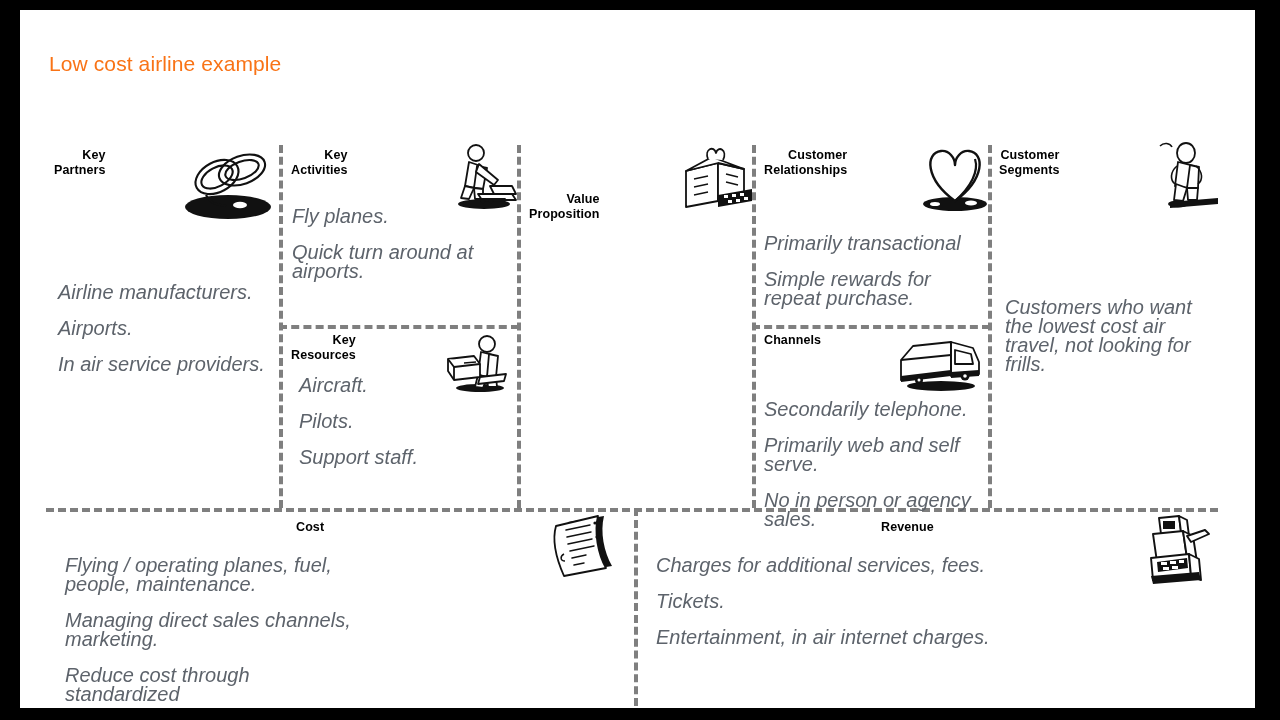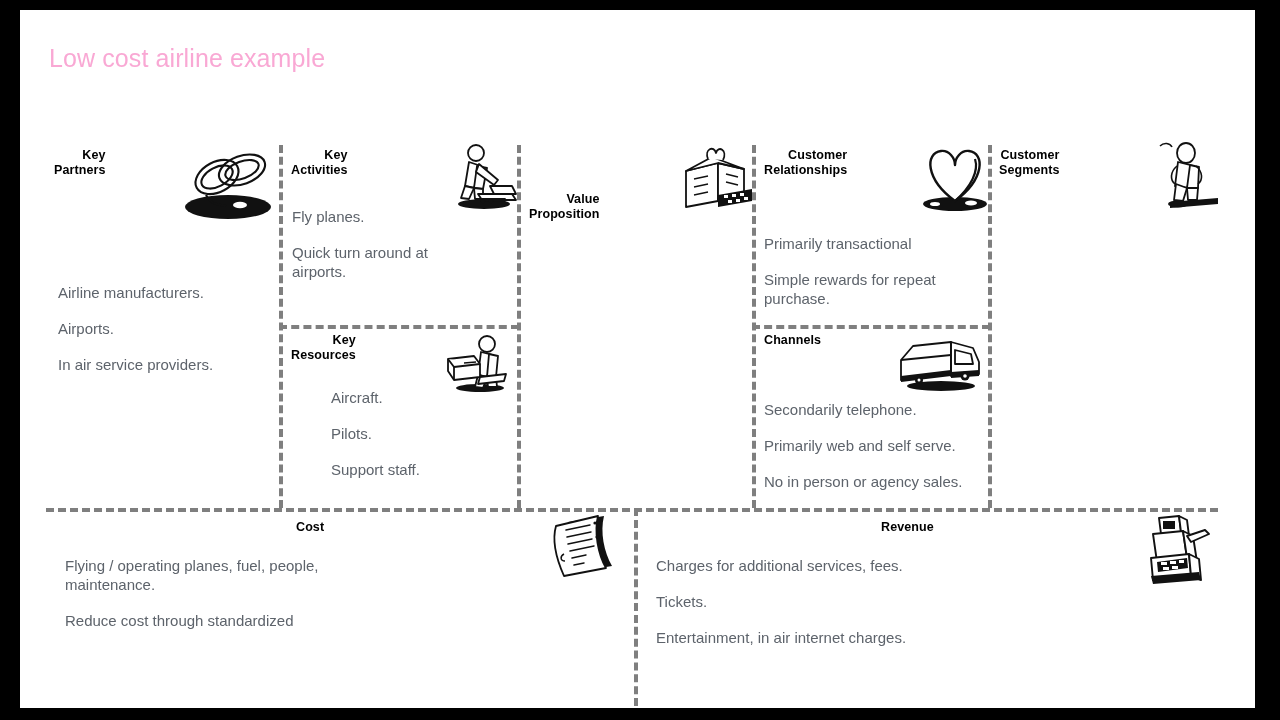--- a/index.html
+++ b/index.html
@@ -26,23 +26,23 @@
     left: 0;
     top: 0;
     width: 1280px;
     height: 720px;
   }
 
   
   #slide-title {
     position: absolute;
     left: 49px;
-    top: 44px;
-    font-size: 25px;
-    color: #f9a8d4;
+    top: 52px;
+    font-size: 21px;
+    color: #f97316;
     letter-spacing: 0.1px;
     white-space: nowrap;
   }
 
   
   .rule-h {
     position: absolute;
     height: 0;
     border-top: 4px dashed #7f7f7f;
   }
@@ -60,23 +60,24 @@
     color: #000000;
     line-height: 14.6px;
     letter-spacing: 0.1px;
     white-space: pre-line;
     text-align: right;
   }
 
   
   .body-text {
     position: absolute;
-    font-size: 15px;
+    font-size: 20px;
     color: #5d636b;
     line-height: 19px;
+    font-style: italic;
   }
   .body-text p {
     margin: 0 0 17px 0;
   }
   .body-text p:last-child {
     margin-bottom: 0;
   }
   .body-text.vp {
     color: #3f4b5e;
   }
@@ -170,21 +171,21 @@
         <path d="M38 42 L35 54 L43 55 L47 44 Z"></path>
         <path d="M47 44 L48 54 L57 54 L56 44 Z"></path>
         <path d="M8 26 L34 23 L40 31 L40 44 L14 47 L8 38 Z"></path>
         <path d="M8 26 L14 34 L40 31"></path>
         <path d="M14 34 L14 47"></path>
         <path d="M40 44 L66 41 L64 48 L38 51 Z"></path>
       </g>
       <path d="M24 30 L36 29" fill="none" stroke="#111111" stroke-width="1.5"></path>
     </svg>
   </div>
-  <div class="body-text" style="left:299px; top:388px; width:190px;margin-left:32px;">
+  <div class="body-text" style="left:299px; top:376px; width:190px;">
     <p>Aircraft.</p>
     <p>Pilots.</p>
     <p>Support staff.</p>
   </div>
 
   <div class="block-head" style="left:529px; top:148px;margin-top:44px;">Value
 Proposition</div>
   <div class="icon-box" style="left:678px; top:145px;">
     <svg width="78" height="68" viewBox="0 0 78 68">
       <g fill="#ffffff" stroke="#111111" stroke-width="1.8" stroke-linejoin="round">
@@ -267,20 +268,23 @@
         <ellipse cx="38" cy="13" rx="9" ry="10"></ellipse>
         <path d="M30 22 L27 46 L39 48 L46 26 Z"></path>
         <path d="M42 25 L39 48 L50 48 L51 27 Z"></path>
         <path d="M28 44 L26 60 L35 61 L39 48 Z"></path>
         <path d="M39 48 L40 60 L49 60 L50 48 Z"></path>
       </g>
       <path d="M29 26 C22 32 22 40 27 44" fill="none" stroke="#111111" stroke-width="1.6"></path>
       <path d="M48 26 C55 32 55 40 50 44" fill="none" stroke="#111111" stroke-width="1.6"></path>
       <path d="M12 6 C16 2 22 3 24 7" fill="none" stroke="#111111" stroke-width="1.6"></path>
     </svg>
+  </div>
+  <div class="body-text" style="left:1005px; top:298px; width:195px;">
+    <p>Customers who want the lowest cost air travel, not looking for frills.</p>
   </div>
 
   <div class="block-head" style="left:296px; top:520px;">Cost</div>
   <div class="icon-box" style="left:546px; top:512px;">
     <svg width="82" height="68" viewBox="0 0 82 68">
       <path d="M22 10 L58 4 C54 20 58 40 66 54 L30 60 C22 44 18 26 22 10 Z" fill="#111111"></path>
       <path d="M10 14 L52 4 C48 20 52 42 60 56 L18 64 C10 46 6 28 10 14 Z" fill="#ffffff" stroke="#111111" stroke-width="1.8" stroke-linejoin="round"></path>
       <g fill="none" stroke="#111111" stroke-width="1.5" stroke-linecap="round">
         <path d="M20 18 L44 13"></path>
         <path d="M21 25 L45 20"></path>
@@ -289,20 +293,21 @@
         <path d="M26 46 L40 43"></path>
         <path d="M28 53 L38 51"></path>
       </g>
       <circle cx="49" cy="11" r="1.6" fill="#111111"></circle>
       <circle cx="51" cy="25" r="1.6" fill="#111111"></circle>
       <path d="M18 42 C14 44 14 49 19 49" fill="none" stroke="#111111" stroke-width="1.5"></path>
     </svg>
   </div>
   <div class="body-text" style="left:65px; top:556px; width:300px;">
     <p>Flying / operating planes, fuel, people, maintenance.</p>
+    <p>Managing direct sales channels, marketing.</p>
     <p>Reduce cost through standardized</p>
   </div>
 
   <div class="block-head" style="left:881px; top:520px;">Revenue</div>
   <div class="icon-box" style="left:1143px; top:512px;">
     <svg width="76" height="72" viewBox="0 0 76 72">
       <g fill="#ffffff" stroke="#111111" stroke-width="1.9" stroke-linejoin="round">
         <path d="M16 6 L36 4 L38 20 L18 22 Z"></path>
         <path d="M36 4 L44 8 L46 24 L38 20 Z"></path>
         <path d="M10 22 L40 19 L44 46 L14 50 Z"></path>

